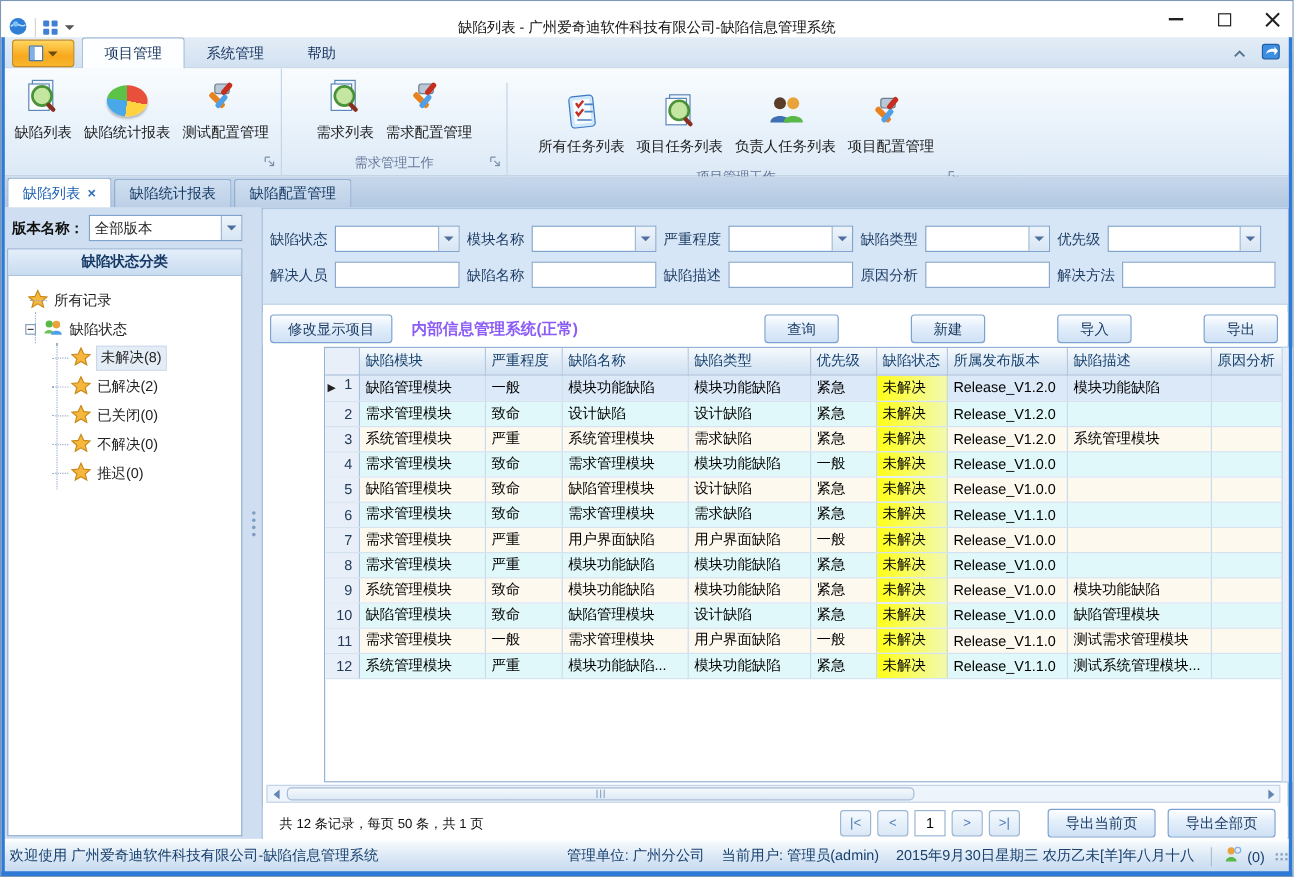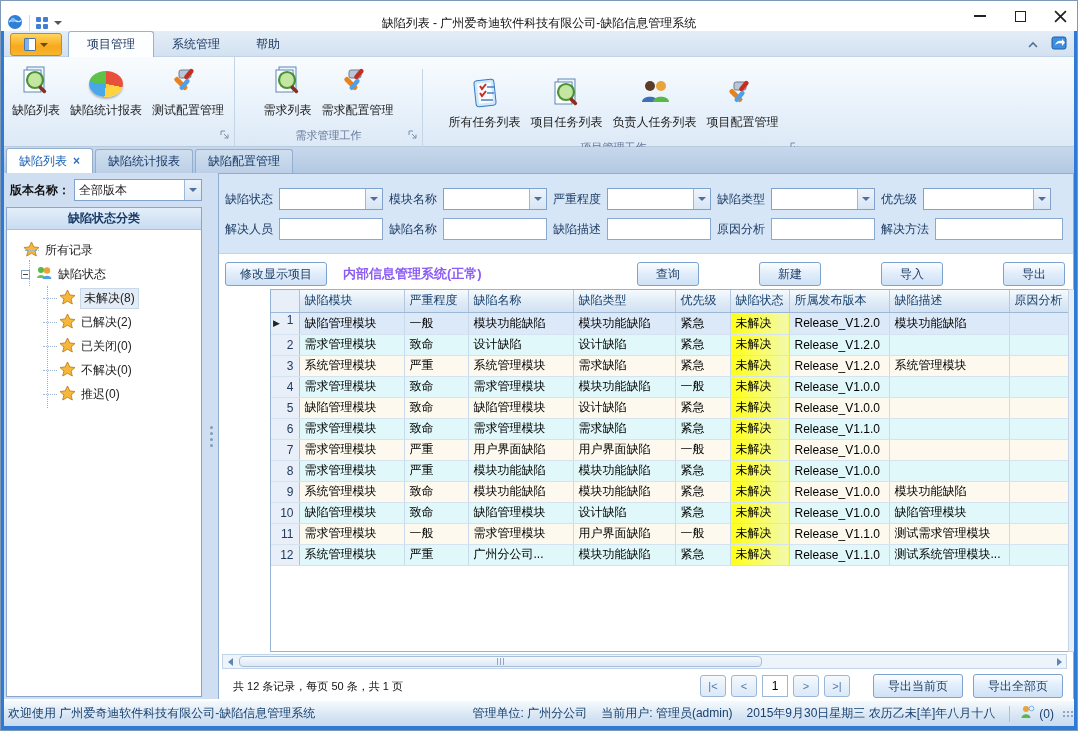--- a/index.html
+++ b/index.html
@@ -729,21 +729,21 @@
                 <td class="status">未解决</td>
                 <td>Release_V1.1.0</td>
                 <td>测试需求管理模块</td>
                 <td></td>
                 <td></td>
               </tr>
               <tr class="cyan">
                 <td class="rh">12</td>
                 <td>系统管理模块</td>
                 <td>严重</td>
-                <td>广州分公司...</td>
+                <td>模块功能缺陷...</td>
                 <td>模块功能缺陷</td>
                 <td>紧急</td>
                 <td class="status">未解决</td>
                 <td>Release_V1.1.0</td>
                 <td>测试系统管理模块...</td>
                 <td></td>
                 <td></td>
               </tr>
             </tbody>
           </table>

